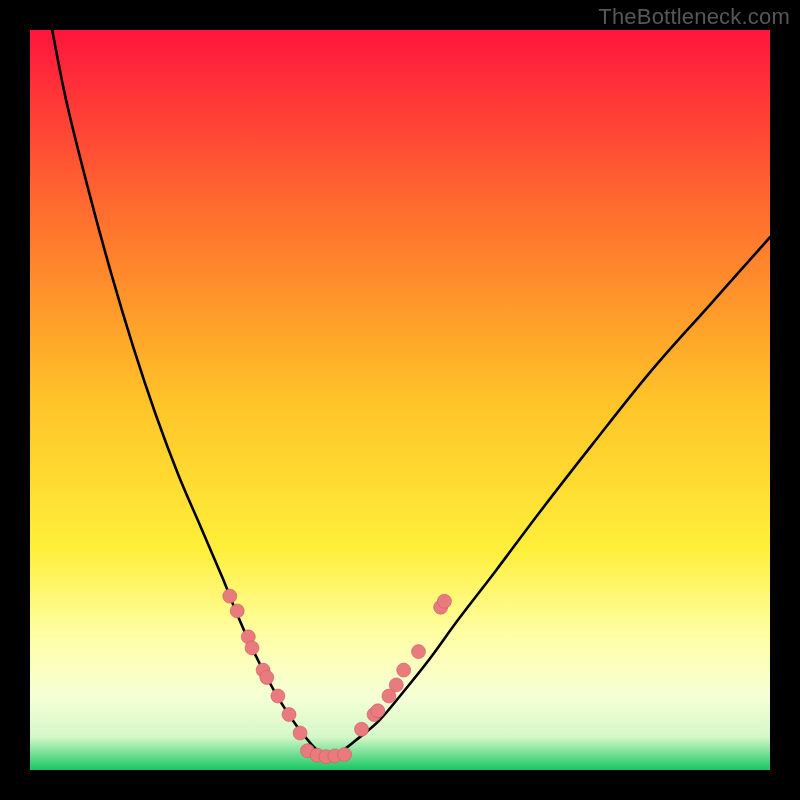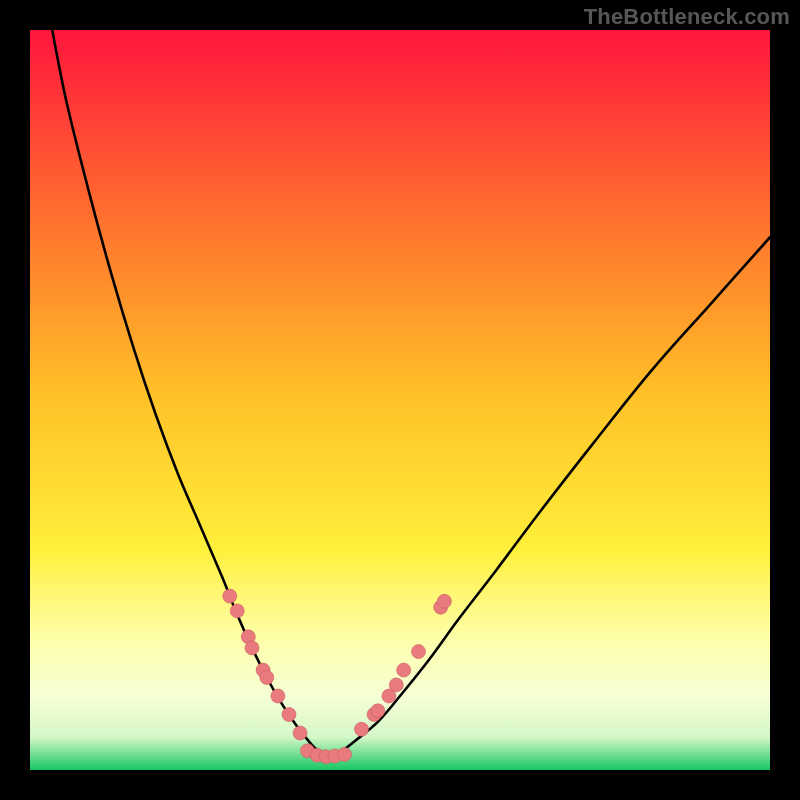--- a/index.html
+++ b/index.html
@@ -15,21 +15,21 @@
     width: 800px;
     height: 800px;
     background: #000000;
   }
   .attribution {
     position: absolute;
     top: 4px;
     right: 10px;
     font-family: Arial, Helvetica, sans-serif;
     font-size: 22px;
-    font-weight: bold;
+    font-weight: normal;
     color: #575757;
     letter-spacing: 0.2px;
     z-index: 10;
   }
   .plot {
     position: absolute;
     left: 30px;
     top: 30px;
     width: 740px;
     height: 740px;

